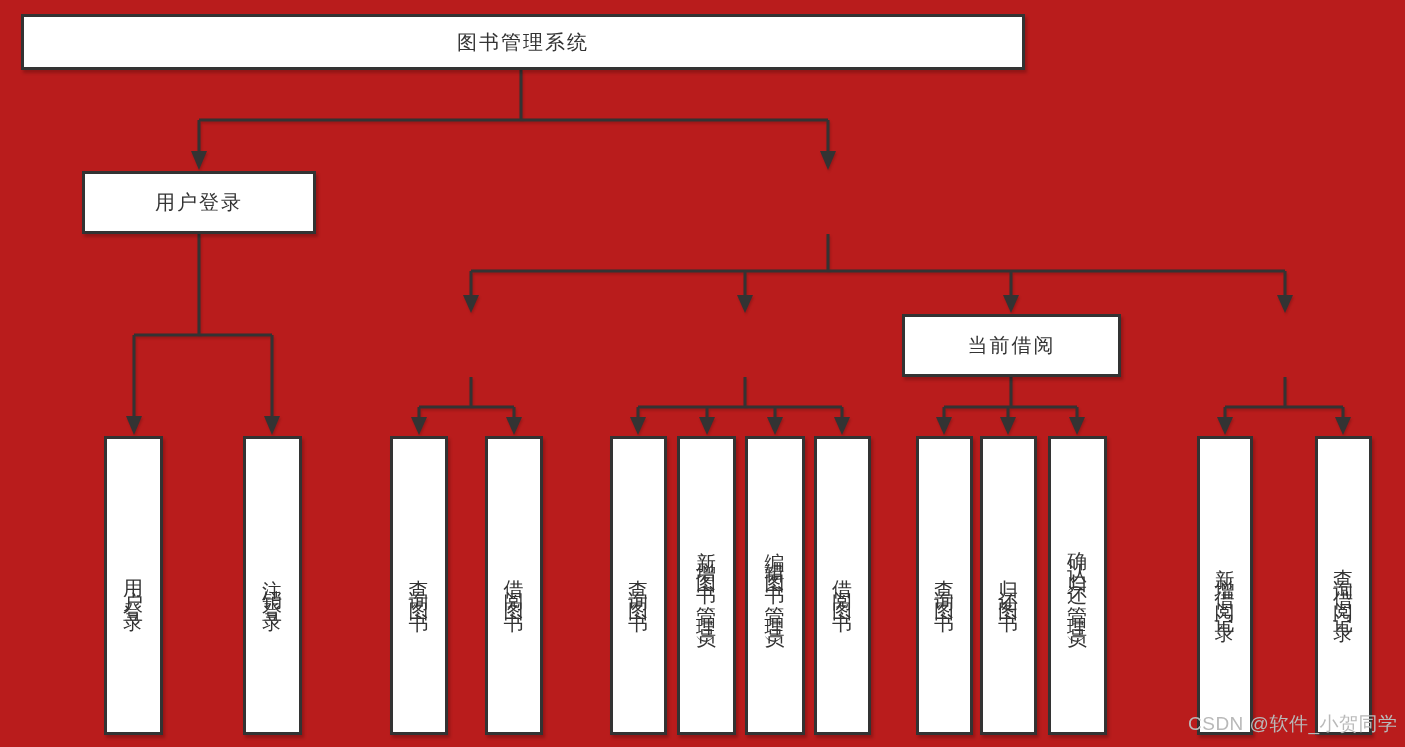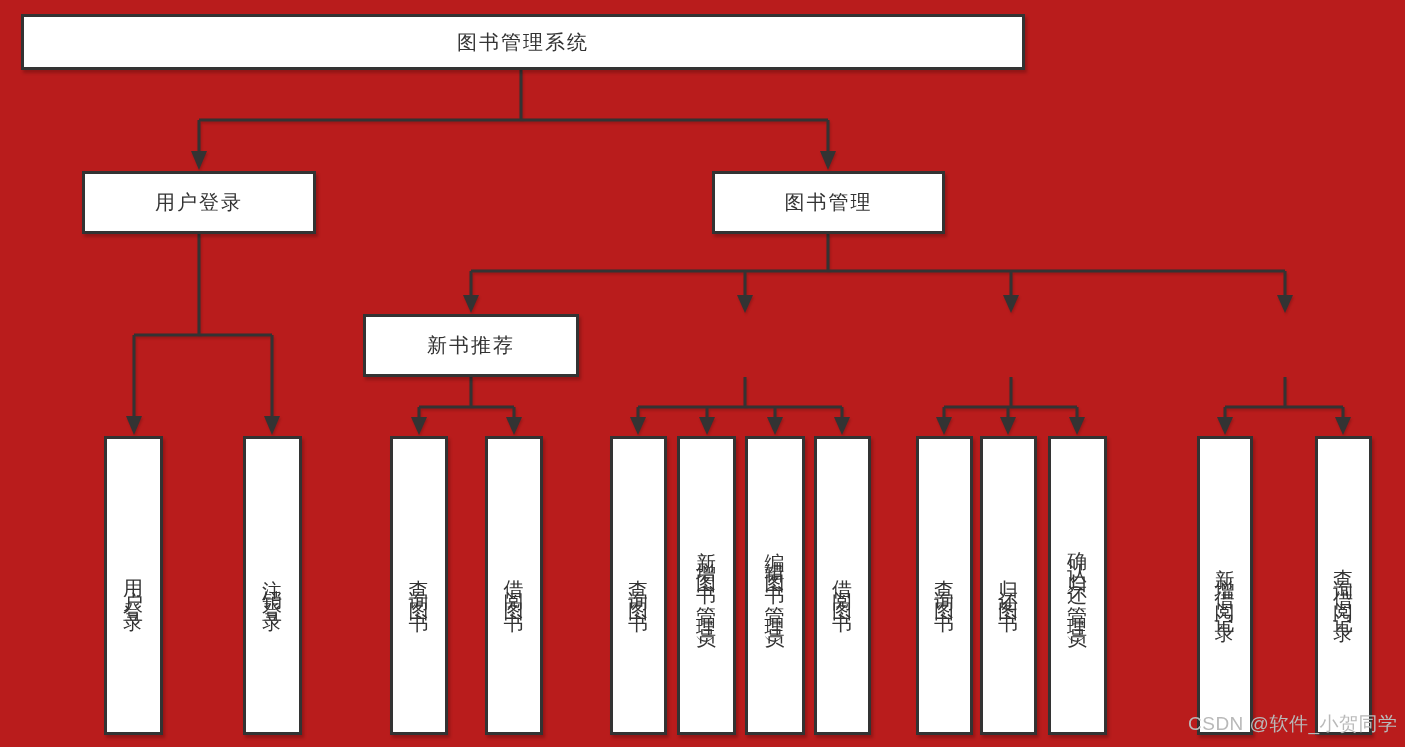--- a/index.html
+++ b/index.html
@@ -89,26 +89,23 @@
     </g>
   </svg>
 
   <div class="box h" style="left:21px;top:14px;width:1004px;height:56px">
     <span class="lbl">图书管理系统</span>
   </div>
 
   <div class="box h" style="left:82px;top:171px;width:234px;height:63px">
     <span class="lbl">用户登录</span>
   </div>
-  <div class="box h" style="left:712px;top:171px;width:233px;height:63px">
-    <span class="lbl">图书管理</span>
-  </div>
 
-  <div class="box h" style="left:363px;top:314px;width:216px;height:63px">
-    <span class="lbl">新书推荐</span>
+  <div class="box h" style="left:902px;top:314px;width:219px;height:63px">
+    <span class="lbl">当前借阅</span>
   </div>
 
   <div class="box v" style="left:104px;top:436px;width:59px;height:299px">
     <span class="lbl">用户登录</span>
   </div>
   <div class="box v" style="left:243px;top:436px;width:59px;height:299px">
     <span class="lbl">注销登录</span>
   </div>
   <div class="box v" style="left:390px;top:436px;width:58px;height:299px">
     <span class="lbl">查询图书</span>

